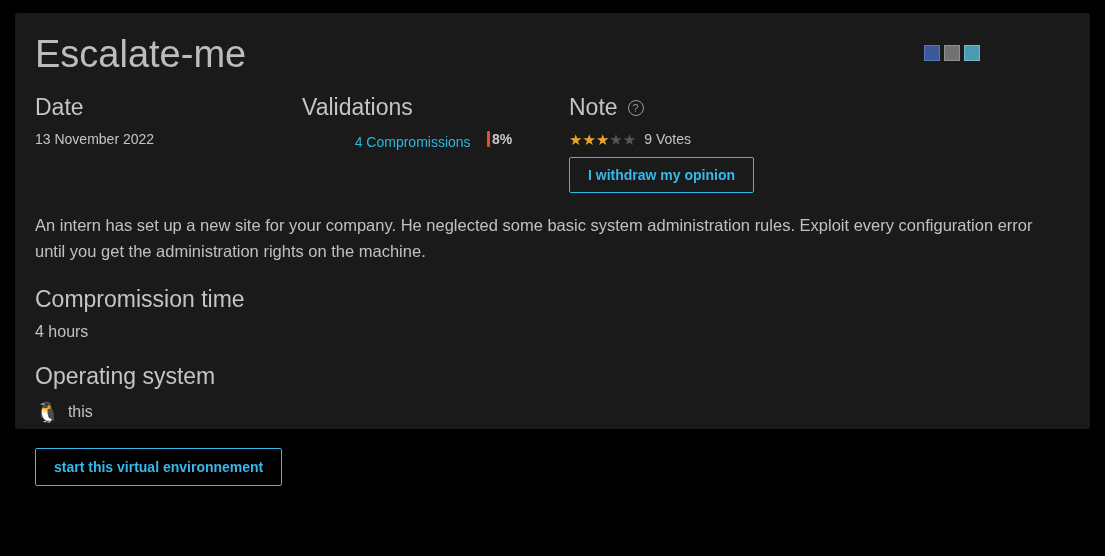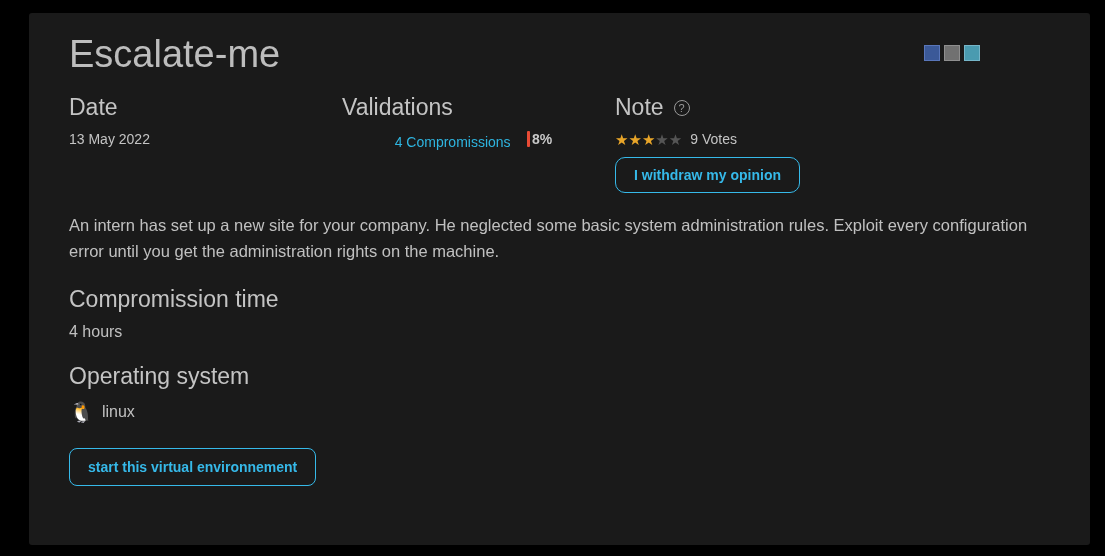--- a/index.html
+++ b/index.html
@@ -11,24 +11,23 @@
       background: #000;
       font-family: 'Segoe UI', Tahoma, sans-serif;
       color: #d0d0d0;
       width: 1105px;
       height: 556px;
       padding: 13px 15px;
     }
     .container {
       background: #1a1a1a;
       border-radius: 3px;
-      padding: 20px 24px 24px 40px;
-      height: 532px;
+      padding: 20px 24px 24px 20px;
+      height: 416px;
       position: relative;
-      margin-left: 14px;
     }
     .social-icons {
       position: absolute;
       top: 32px;
       right: 110px;
       display: flex;
       gap: 4px;
     }
     .social-icons span {
       width: 16px;
@@ -39,21 +38,21 @@
     .li { background: #717171; border: 1px solid #8f8f8f; }
     .tw { background: #4a9bb0; border: 1px solid #76b6c9; }
     .title {
       font-size: 38px;
       font-weight: 400;
       color: #bdbdbd;
       margin-bottom: 18px;
     }
     .meta-row {
       display: flex;
-      gap: 10px;
+      gap: 4px;
       margin-bottom: 20px;
     }
     .meta-col {
       flex: 0 0 auto;
     }
     .meta-col.date { width: 263px; }
     .meta-col.validations { width: 263px; text-align: center; }
     .meta-col.note { }
     .section-heading {
       font-size: 23px;
@@ -126,21 +125,21 @@
       margin-bottom: 10px;
     }
     .withdraw-btn {
       background: transparent;
       border: 1.5px solid #36b9e9;
       color: #36b9e9;
       padding: 9px 18px;
       font-size: 14px;
       font-weight: 600;
       cursor: pointer;
-      border-radius: 10px;
+      border-radius: 2px;
     }
     .description-heading {
       font-size: 23px;
       font-weight: 400;
       color: #c4c4c4;
       margin-bottom: 18px;
     }
     .description-text {
       font-size: 16.5px;
       line-height: 1.55;
@@ -168,39 +167,39 @@
       font-size: 20px;
     }
     .start-btn {
       background: transparent;
       border: 1.5px solid #36b9e9;
       color: #36b9e9;
       padding: 10px 18px;
       font-size: 14px;
       font-weight: 600;
       cursor: pointer;
-      border-radius: 8px;
+      border-radius: 2px;
     }
   </style>
 </head>
 <body>
 
 <div class="container">
   <div class="social-icons">
     <span class="fb"></span>
     <span class="li"></span>
     <span class="tw"></span>
   </div>
 
   <h1 class="title">Escalate-me</h1>
 
   <div class="meta-row">
     <div class="meta-col date">
       <div class="section-heading">Date</div>
-      <div class="meta-value">13 May 2022</div>
+      <div class="meta-value">13 November 2022</div>
     </div>
 
     <div class="meta-col validations">
       <div class="section-heading">Validations</div>
       <div>
         <a href="#" class="compromissions-link">4 Compromissions</a>
         <span class="percent-badge">
           <span class="percent-bar"></span>
           <span class="percent-text">8%</span>
         </span>
@@ -227,17 +226,17 @@
   </div>
 
   <p class="description-text">An intern has set up a new site for your company. He neglected some basic system administration rules. Exploit every configuration error until you get the administration rights on the machine.</p>
 
   <h2 class="sub-heading">Compromission time</h2>
   <p class="sub-value">4 hours</p>
 
   <h2 class="sub-heading">Operating system</h2>
   <div class="os-row">
     <span class="penguin">🐧</span>
-    <span style="font-size:16px;color:#c0c0c0;">linux</span>
+    <span style="font-size:16px;color:#c0c0c0;">this</span>
   </div>
 
   <button class="start-btn">start this virtual environnement</button>
 </div>
 
 </body></html>

